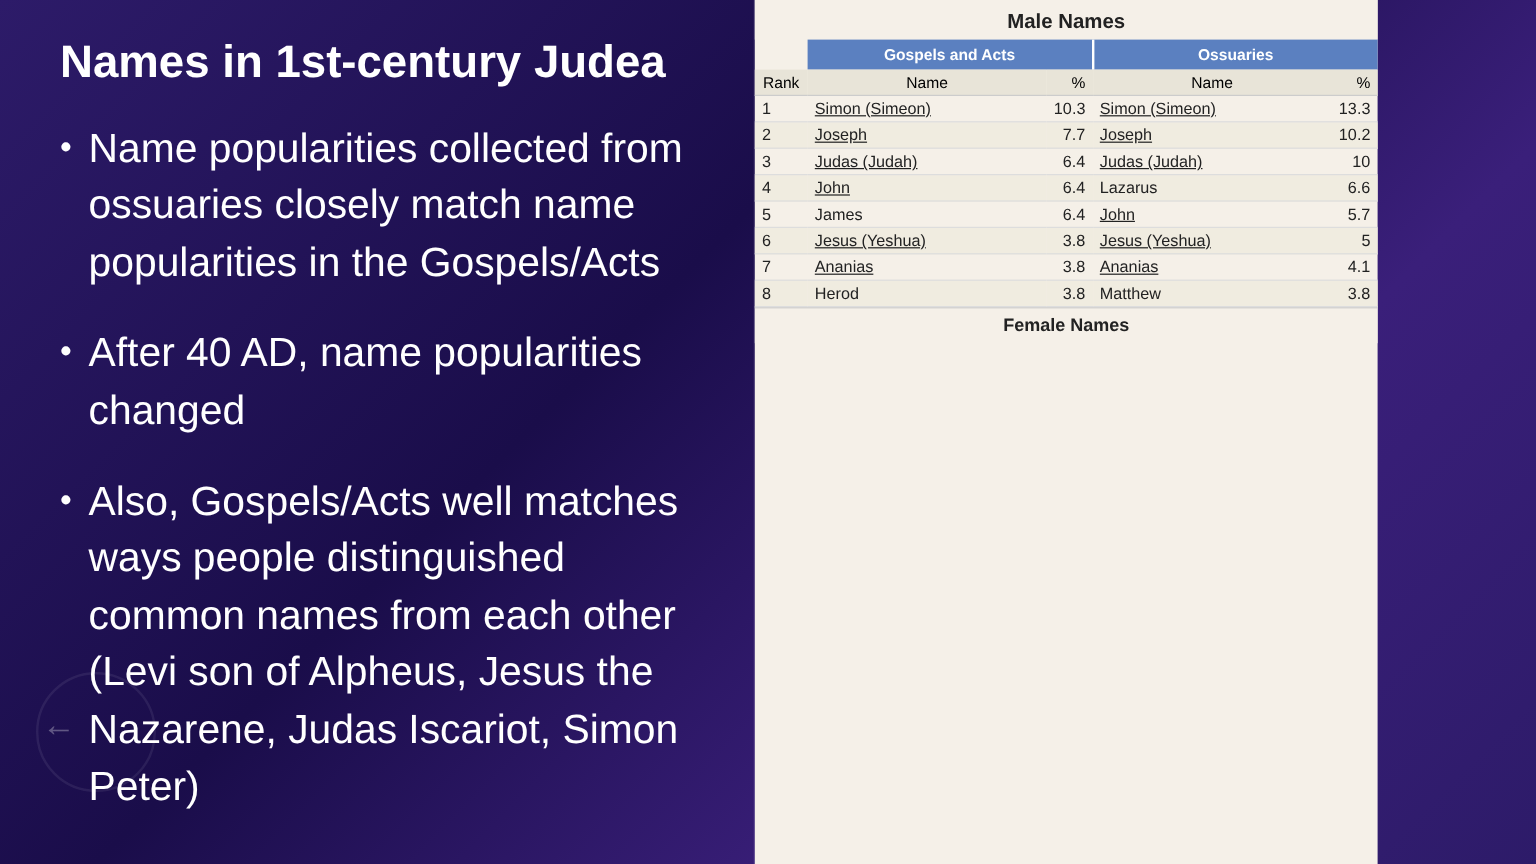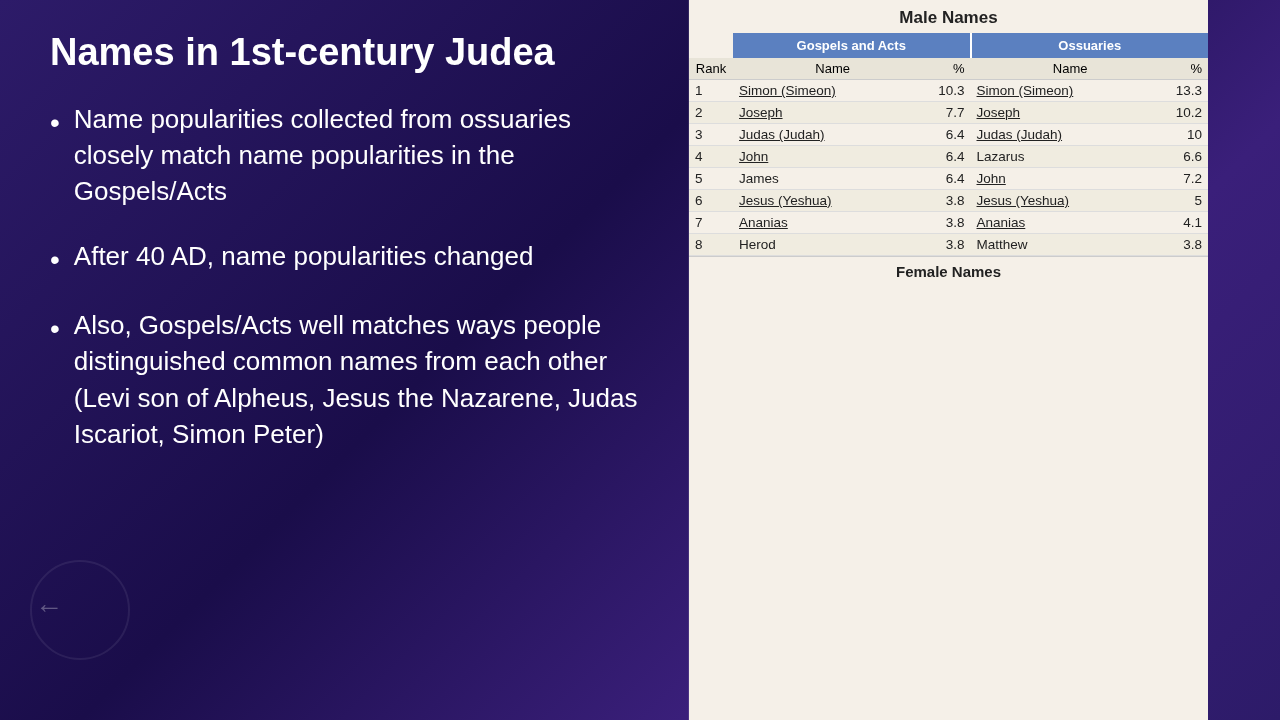--- a/index.html
+++ b/index.html
@@ -15,41 +15,41 @@
     .slide-container {
       width: 1280px;
       height: 720px;
       display: flex;
       position: relative;
       background: linear-gradient(135deg, #2d1b69 0%, #1a0d4a 40%, #3a1f7a 70%, #2d1b69 100%);
     }
 
     
     .left-panel {
-      width: 688px;
+      width: 628px;
       padding: 30px 40px 30px 50px;
       display: flex;
       flex-direction: column;
       justify-content: flex-start;
       position: relative;
     }
 
     .slide-title {
       color: #ffffff;
       font-size: 38px;
       font-weight: bold;
       margin-bottom: 25px;
       line-height: 1.2;
     }
 
     .bullet-list {
       list-style: none;
       padding: 0;
       color: #ffffff;
-      font-size: 26px;
+      font-size: 34px;
       line-height: 1.4;
     }
 
     .bullet-list li {
       display: flex;
       align-items: flex-start;
       margin-bottom: 28px;
     }
 
     .bullet-list li::before {
@@ -377,21 +377,21 @@
               <td><u>John</u></td>
               <td style="text-align: right;">6.4</td>
               <td>Lazarus</td>
               <td style="text-align: right;">6.6</td>
             </tr>
             <tr class="data-row">
               <td>5</td>
               <td>James</td>
               <td style="text-align: right;">6.4</td>
               <td><u>John</u></td>
-              <td style="text-align: right;">7.2</td>
+              <td style="text-align: right;">5.7</td>
             </tr>
             <tr class="data-row">
               <td>6</td>
               <td><u>Jesus (Yeshua)</u></td>
               <td style="text-align: right;">3.8</td>
               <td><u>Jesus (Yeshua)</u></td>
               <td style="text-align: right;">5</td>
             </tr>
             <tr class="data-row">
               <td>7</td>

